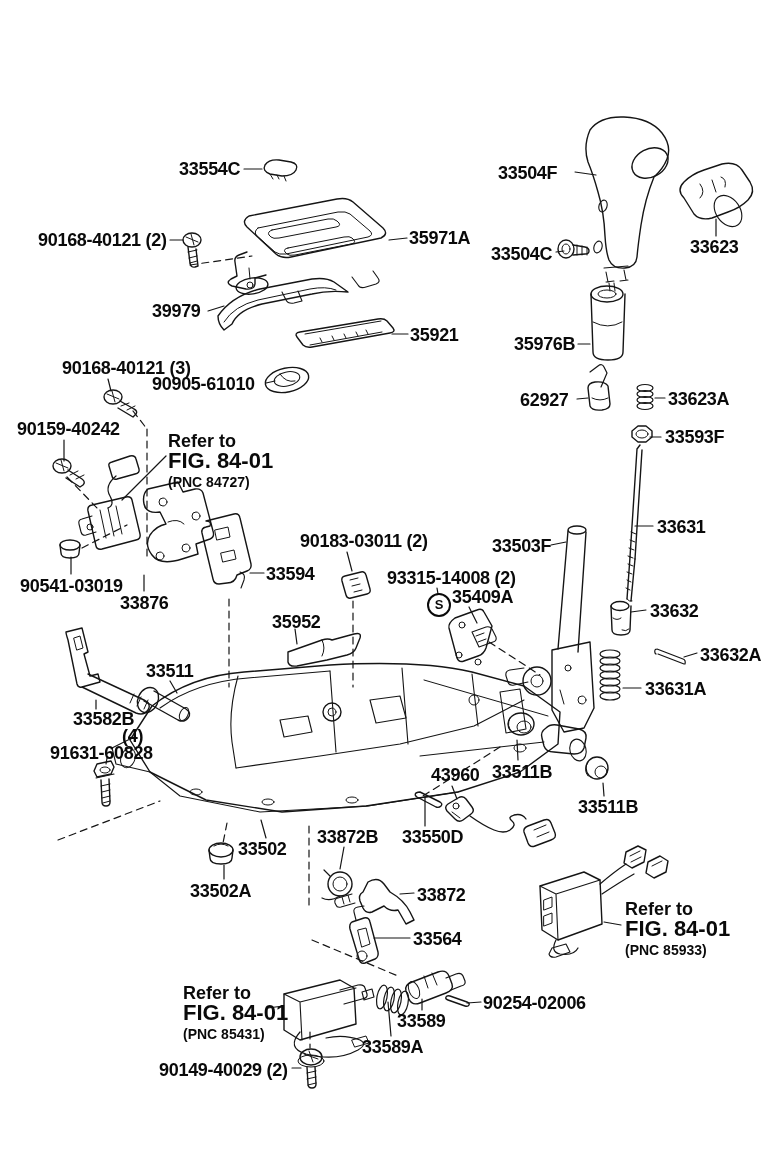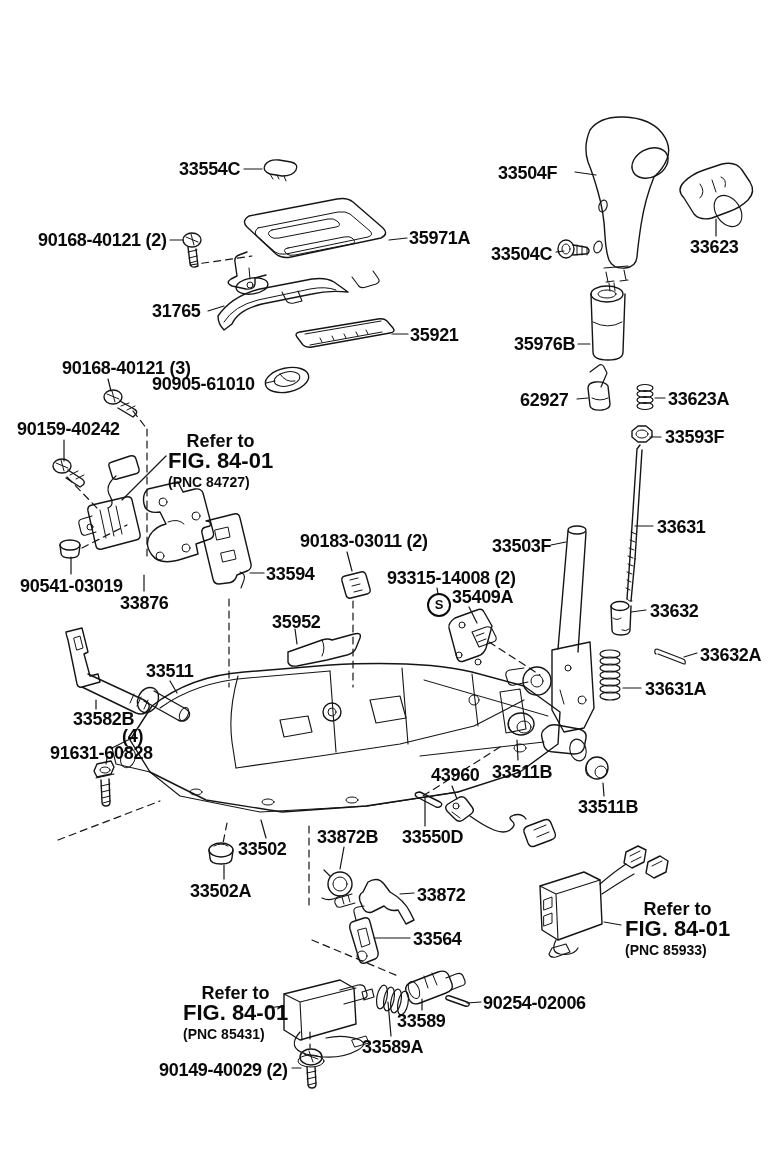--- a/index.html
+++ b/index.html
@@ -2,21 +2,21 @@
 <html><head>
 <meta charset="utf-8">
 <style>
   html,body{margin:0;padding:0;background:#fff;}
   #page{position:relative;width:776px;height:1090px;background:#fff;overflow:hidden;
         font-family:"Liberation Sans",sans-serif;}
   #art{position:absolute;left:0;top:0;}
   .lbl{position:absolute;font-weight:bold;font-size:18px;color:#0a0a0a;
        white-space:nowrap;letter-spacing:-0.3px;line-height:1;}
   .note{position:absolute;color:#0a0a0a;line-height:1;}
-  .note .n1{display:block;font-weight:bold;font-size:18px;text-align:center;}
+  .note .n1{display:block;font-weight:bold;font-size:18px;}
   .note .n2{display:block;font-weight:bold;font-size:22px;margin-top:0;}
   .note .n3{display:block;font-weight:bold;font-size:14px;margin-top:3px;}
   .scircle{position:absolute;width:20px;height:20px;border:2px solid #0a0a0a;border-radius:50%;
        text-align:center;line-height:20px;font-weight:bold;font-size:13px;color:#0a0a0a;}
   .footer{position:absolute;font-weight:bold;font-size:15px;letter-spacing:0.4px;color:#1d4ed8;}
 </style>
 </head>
 <body>
 
 <div id="page">
@@ -375,21 +375,21 @@
     <path d="M528,826 l16,-6 q5,-2 7,3 l4,10 q2,5 -4,7 l-16,6 q-5,2 -7,-3 l-4,-11 q-1,-4 4,-6 z"></path>
     <path d="M534,830 l12,-5 M537,837 l12,-5" stroke-width="1"></path>
   </g>
 
  </g>
 </svg>
 
 <div class="lbl" style="left:179px;top:160px">33554C</div>
 <div class="lbl" style="left:38px;top:231px">90168-40121 (2)</div>
 <div class="lbl" style="left:409px;top:229px">35971A</div>
-<div class="lbl" style="left:152px;top:302px">31765</div>
+<div class="lbl" style="left:152px;top:302px">39979</div>
 <div class="lbl" style="left:410px;top:326px">35921</div>
 <div class="lbl" style="left:62px;top:359px">90168-40121 (3)</div>
 <div class="lbl" style="left:152px;top:375px">90905-61010</div>
 <div class="lbl" style="left:17px;top:420px">90159-40242</div>
 
 <div class="note" style="left:168px;top:432px">
   <span class="n1">Refer to</span>
   <span class="n2">FIG. 84-01</span>
   <span class="n3">(PNC 84727)</span>
 </div>

